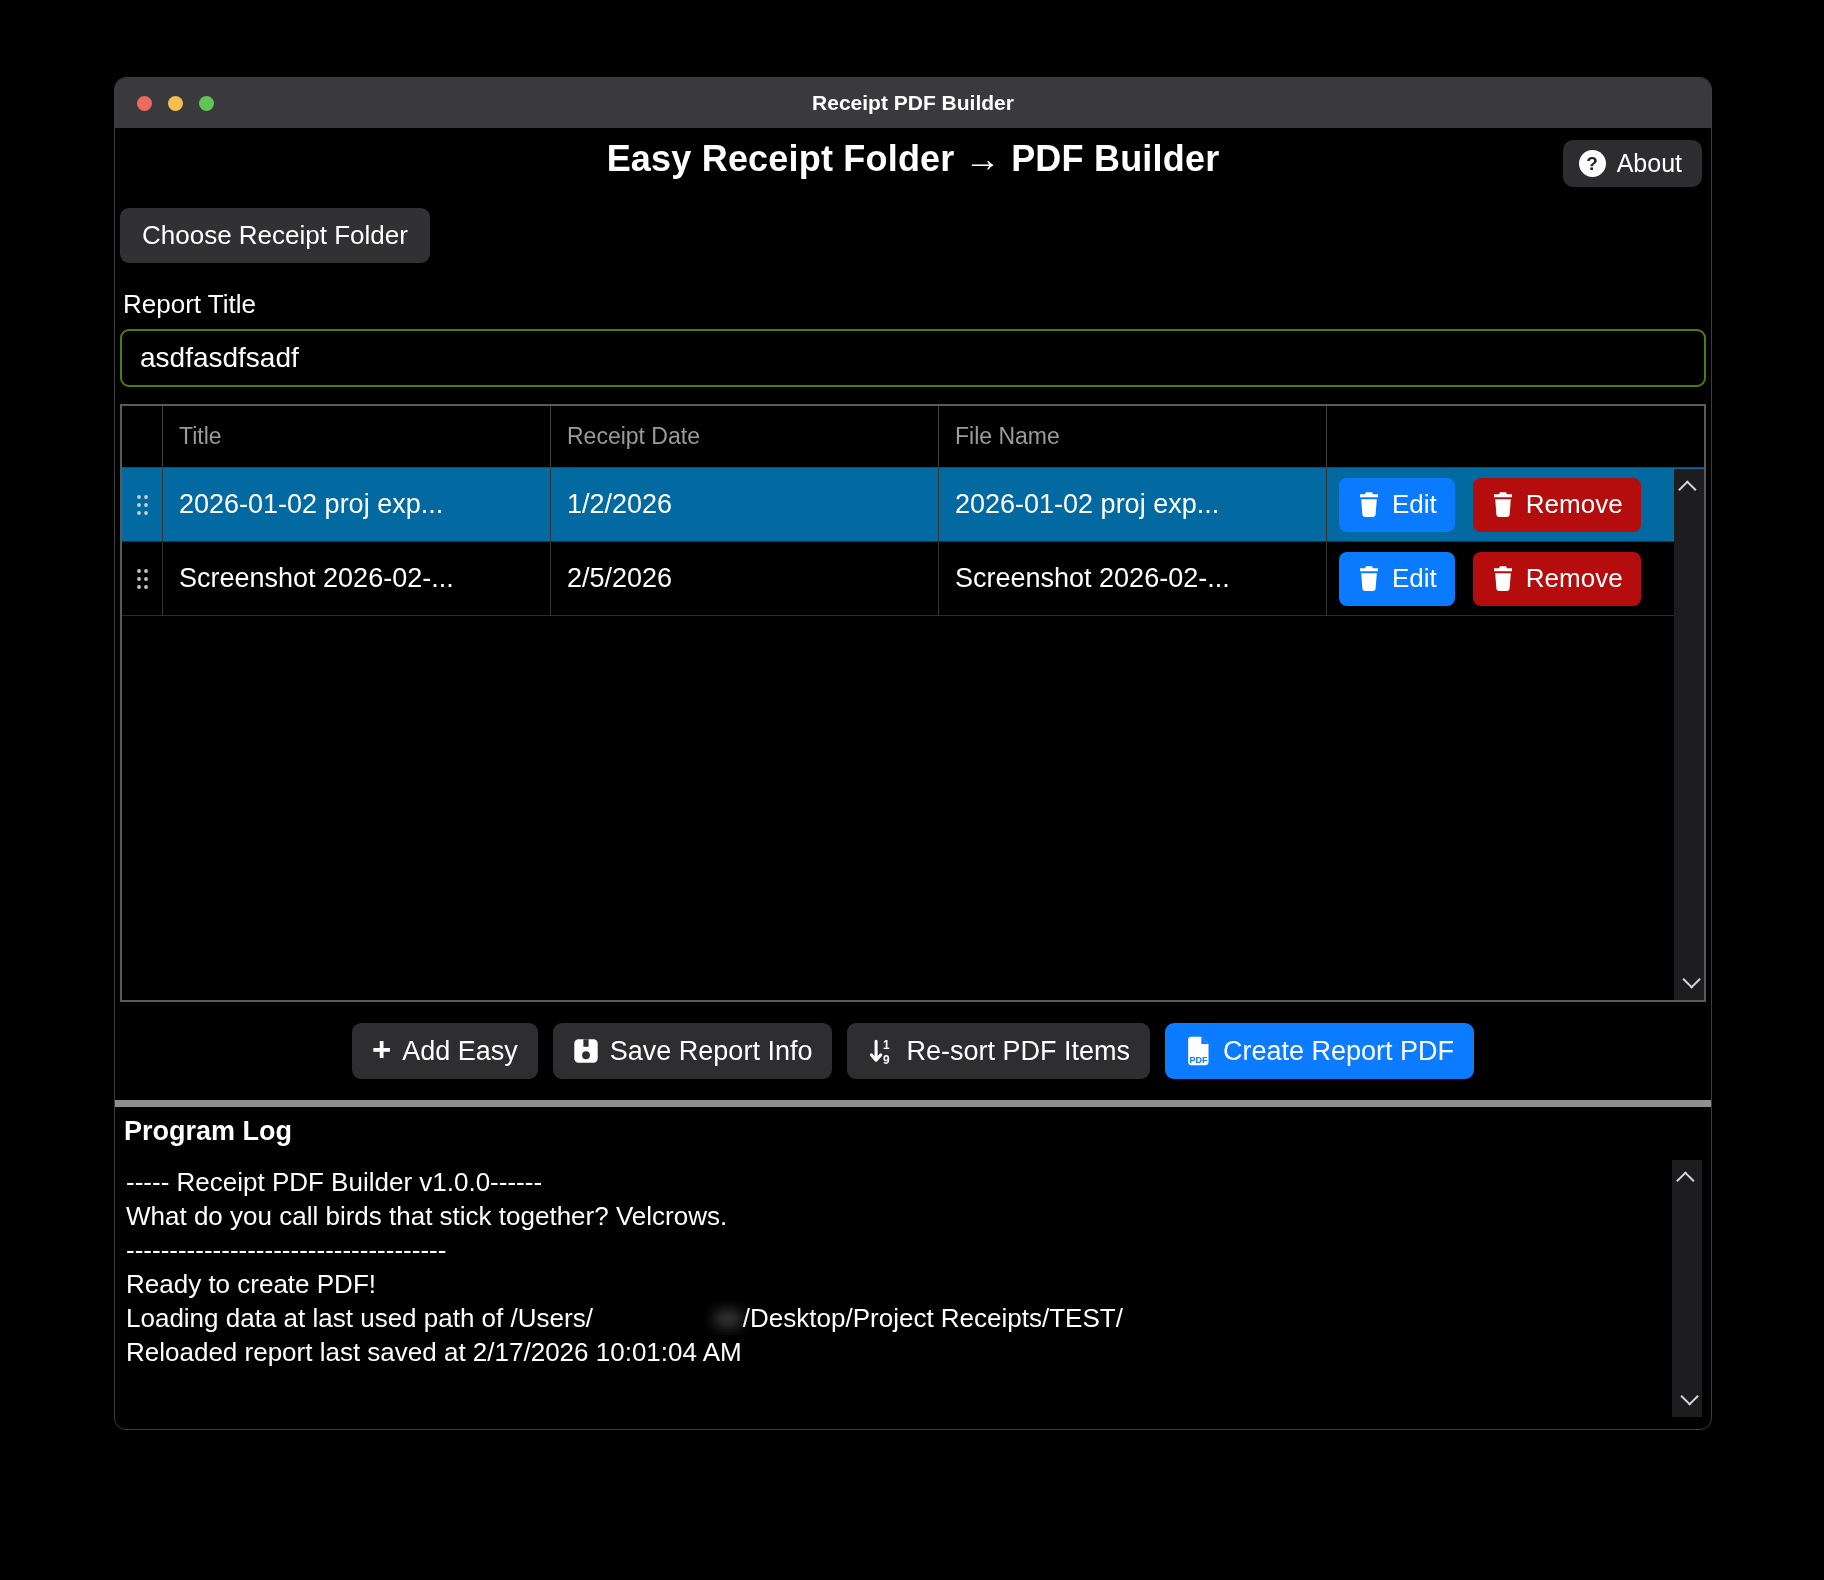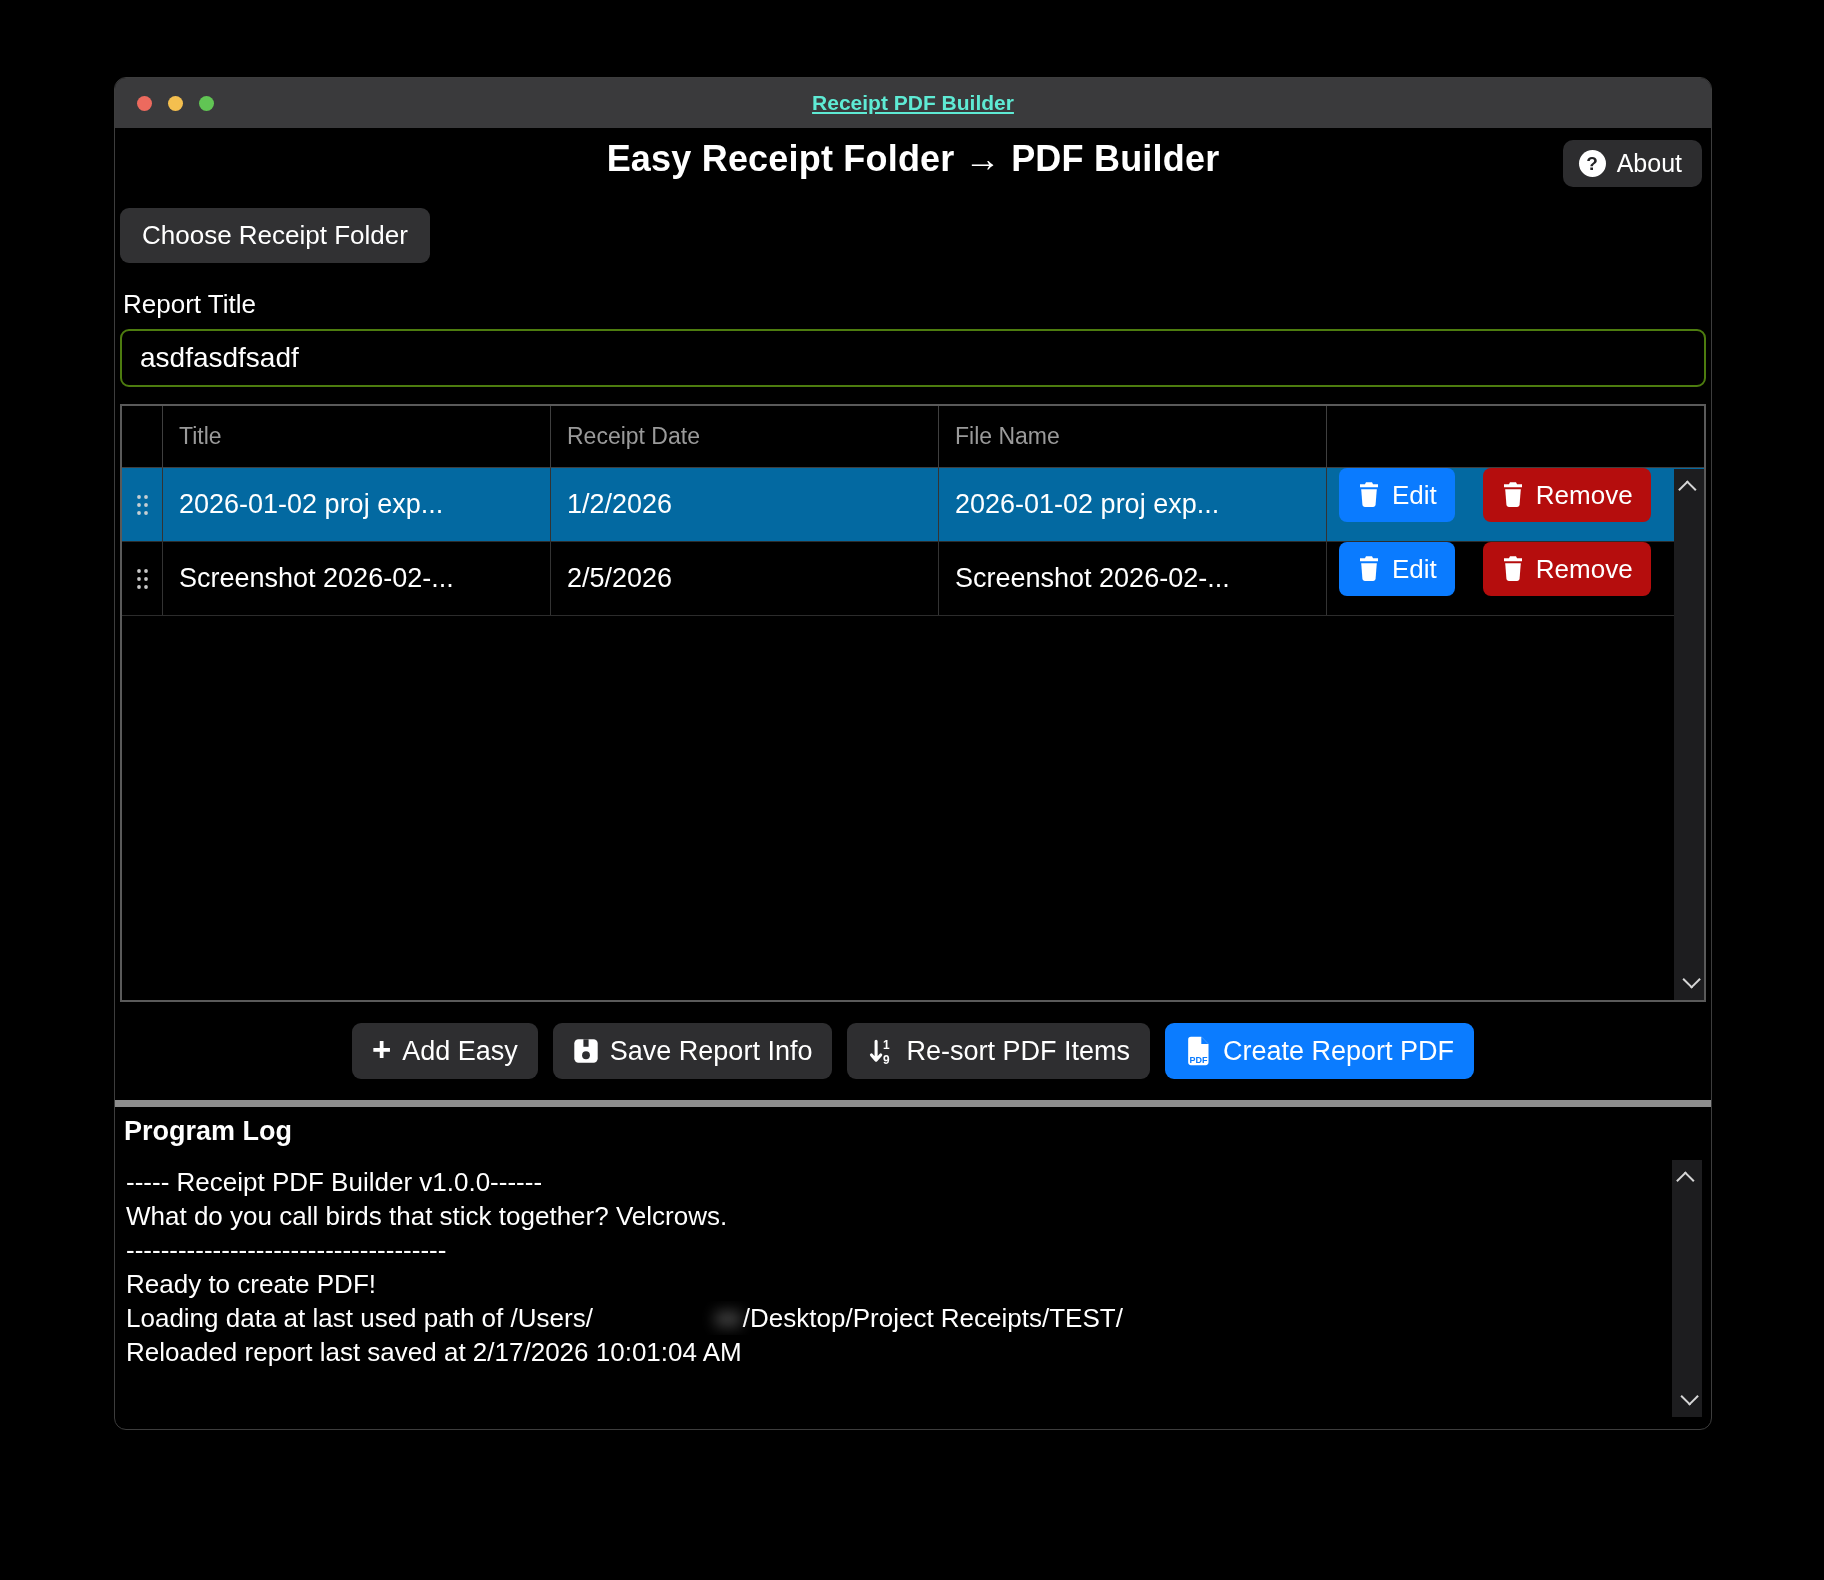--- a/index.html
+++ b/index.html
@@ -12,21 +12,21 @@
 
   
   .titlebar { height:50px; background:#3a3a3c; flex:0 0 auto;
     display:flex; align-items:center; justify-content:center; position:relative; }
   .traffic { position:absolute; left:22px; top:0; height:100%;
     display:flex; align-items:center; gap:16px; }
   .light { width:15px; height:15px; border-radius:50%; }
   .light.red    { background:#ec6a5e; }
   .light.yellow { background:#f4bf4f; }
   .light.green  { background:#61c554; }
-  .titlebar-title { color:#5eead4; font-size:21px; font-weight:bold;text-decoration:underline; }
+  .titlebar-title { color:#ffffff; font-size:21px; font-weight:bold; }
 
   
   .content { flex:1; display:flex; flex-direction:column; padding:0 5px 6px 5px; min-height:0; }
 
   .header-row { position:relative; margin-top:10px; height:56px;
     display:flex; justify-content:center; }
   .page-title { color:#fff; font-size:36px; font-weight:800; letter-spacing:.2px; }
   .about-btn { position:absolute; right:4px; top:2px; background:#2d2d2f; border:none;
     border-radius:10px; padding:9px 20px 9px 16px; display:flex; align-items:center; gap:11px;
     color:#fff; font-size:25px; cursor:pointer; font-family:inherit; }
@@ -43,21 +43,21 @@
     padding:0 18px; font-family:inherit; outline:none; }
 
   
   .table-wrap { margin-top:17px; height:598px; flex:0 0 auto; border:2px solid #5a5a5a;
     position:relative; display:flex; flex-direction:column; background:#000; }
   .t-row { display:flex; flex:0 0 auto; }
   .col-handle { width:40px; flex:0 0 auto; display:flex; align-items:center; justify-content:center; }
   .col-title, .col-date, .col-file { width:388px; flex:0 0 auto; padding:0 16px;
     display:flex; align-items:center; overflow:hidden; white-space:nowrap;
     border-left:1px solid #333; }
-  .col-actions { flex:1; display:flex; gap:28px; padding:0 0 0 12px;
+  .col-actions { flex:1; display:flex; align-items:center; gap:18px; padding:0 0 0 12px;
     border-left:1px solid #333; }
   .col-sb { width:30px; flex:0 0 auto; }
 
   .thead { height:62px; border-bottom:1px solid #3f3f3f; }
   .thead .col-title, .thead .col-date, .thead .col-file, .thead .col-actions
     { color:#9a9a9a; font-size:23px; border-left-color:#3f3f3f; }
 
   .data-row { height:74px; color:#fff; font-size:27px; border-bottom:1px solid #2c2c2c; }
   .data-row.odd  { background:#0369a1; }
   .data-row.even { background:#000; }

